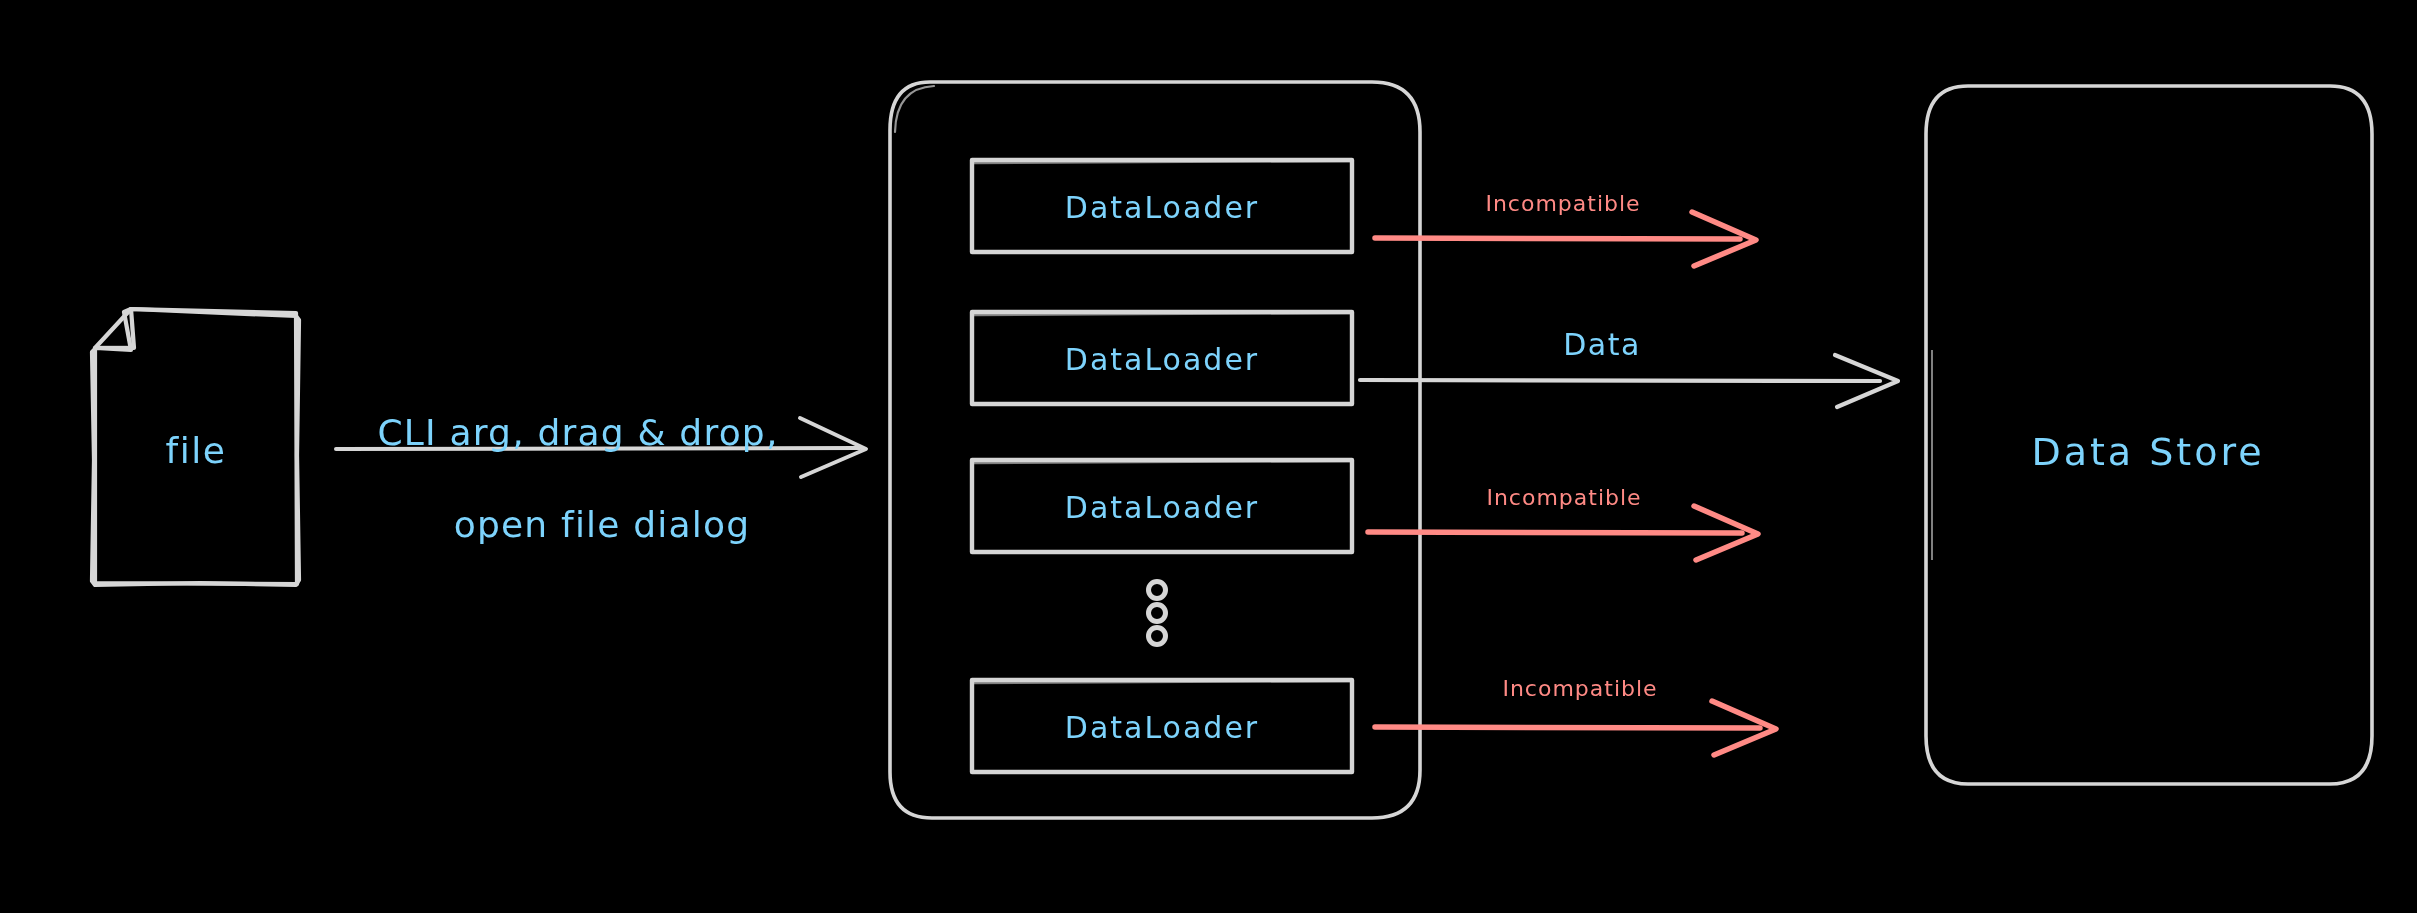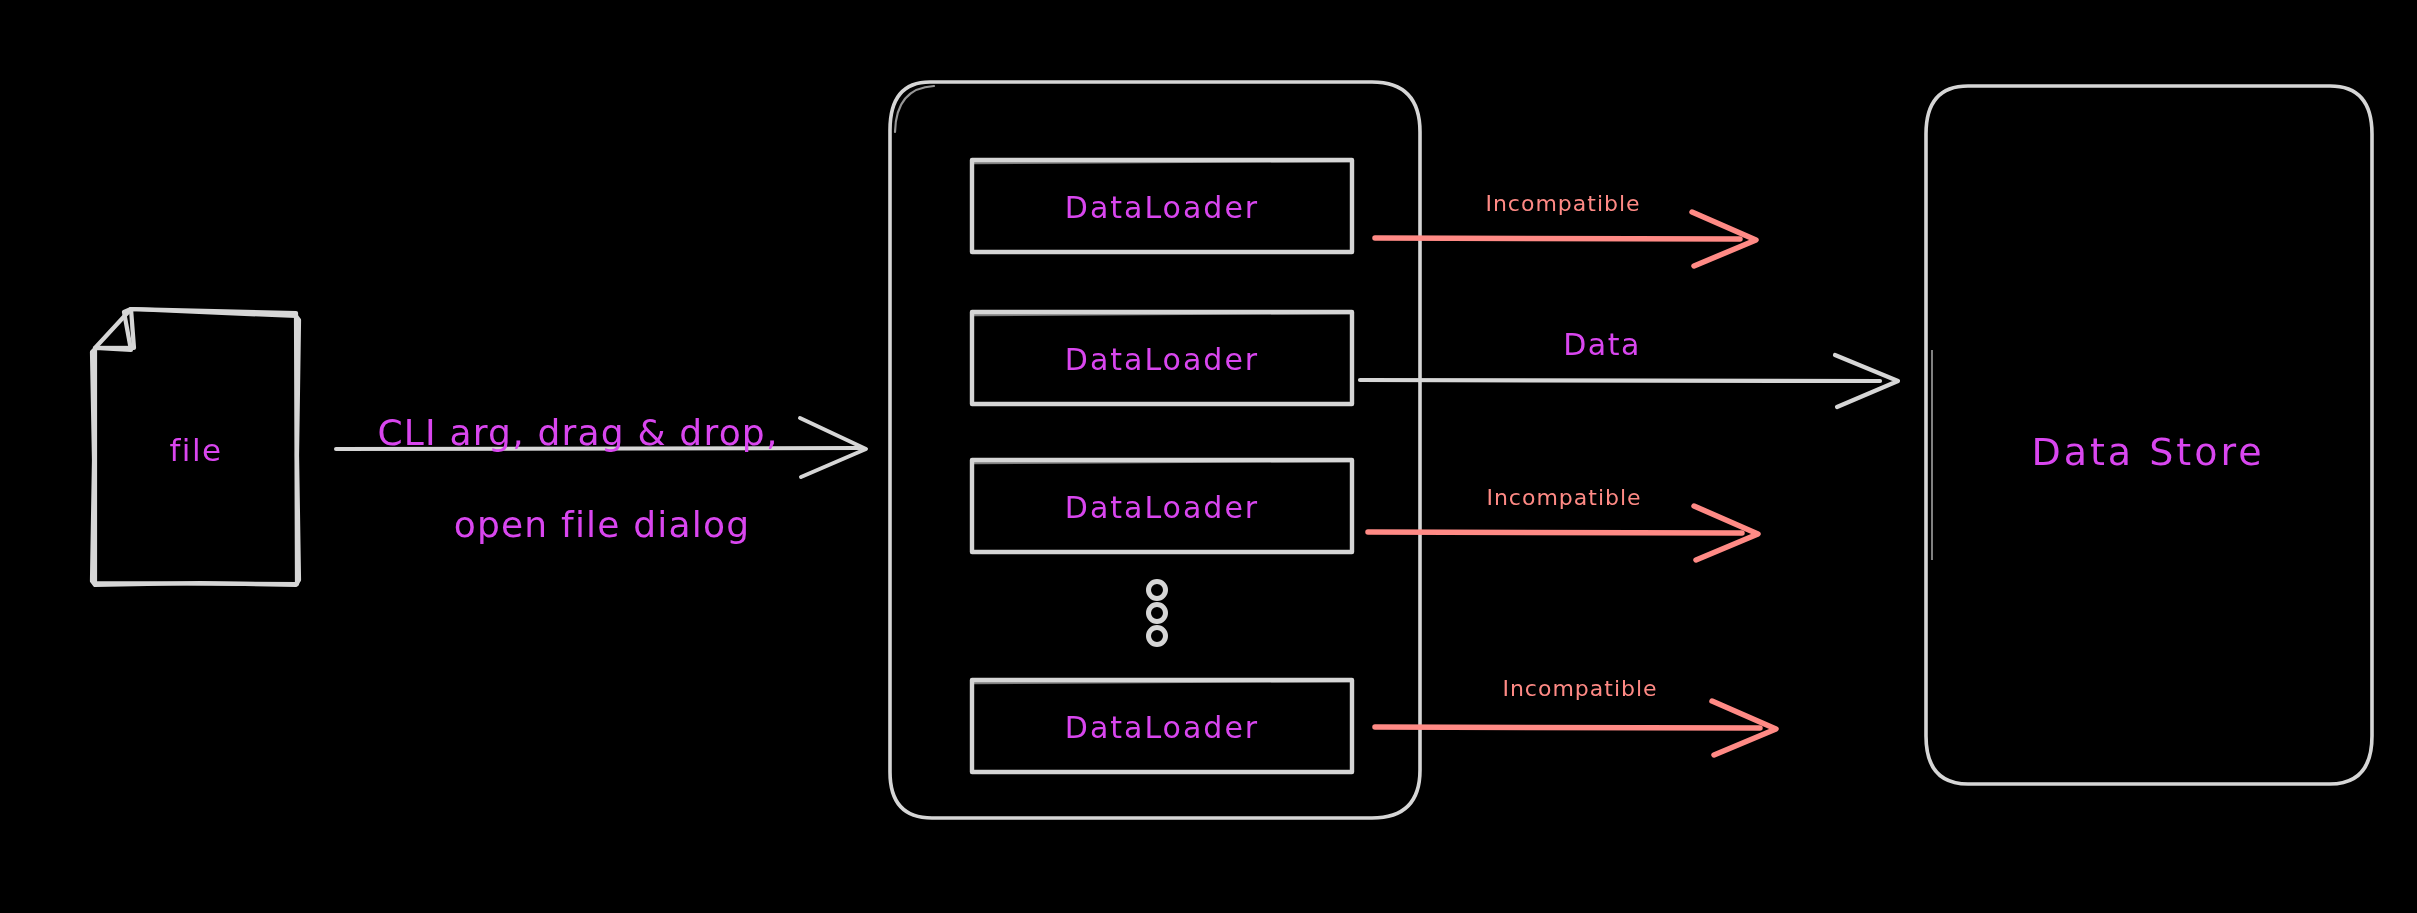--- a/index.html
+++ b/index.html
@@ -17,31 +17,31 @@
   }
   svg.layer {
     position: absolute;
     top: 0;
     left: 0;
     width: 2417px;
     height: 913px;
   }
   .lbl {
     position: absolute;
-    color: #d946ef;
+    color: #7dd3fc;
     font-family: "DejaVu Sans", sans-serif;
     white-space: nowrap;
     letter-spacing: 1.5px;
     user-select: none;
   }
   .lbl.red { color: #ff8a85; }
   .lbl.center {
     transform: translate(-50%, -50%);
   }
-  .file-label { font-size: 31px; text-align: center; }
+  .file-label { font-size: 36px; text-align: center; }
   .edge-label { font-size: 36px; letter-spacing: 1.2px; margin-top: 28px; }
   .loader-label { font-size: 30px; letter-spacing: 2px; }
   .store-label { font-size: 38px; letter-spacing: 3px; }
   .incompat-label { font-size: 22px; letter-spacing: 1px; }
   .data-label { font-size: 30px; letter-spacing: 1.5px; margin-left: 40px; }
 </style>
 </head>
 <body>
 
 <div id="canvas">

